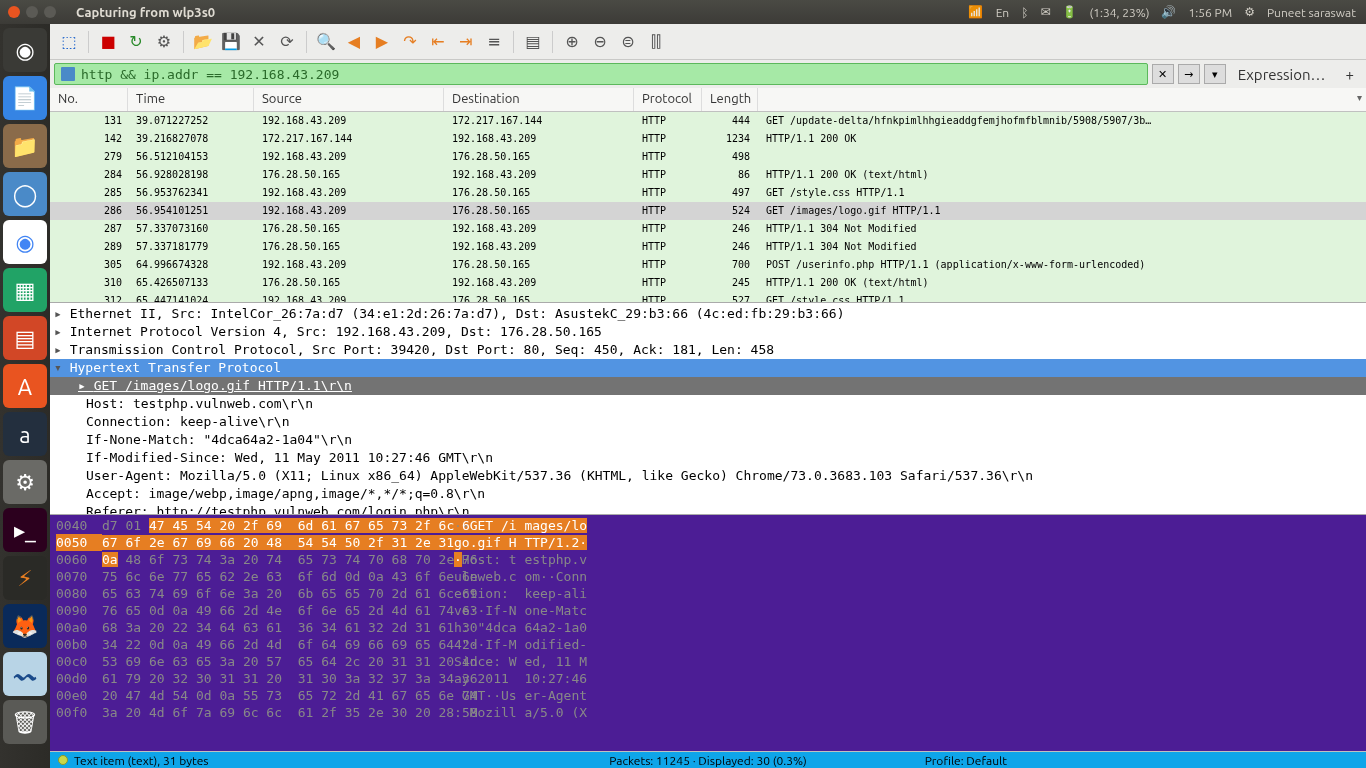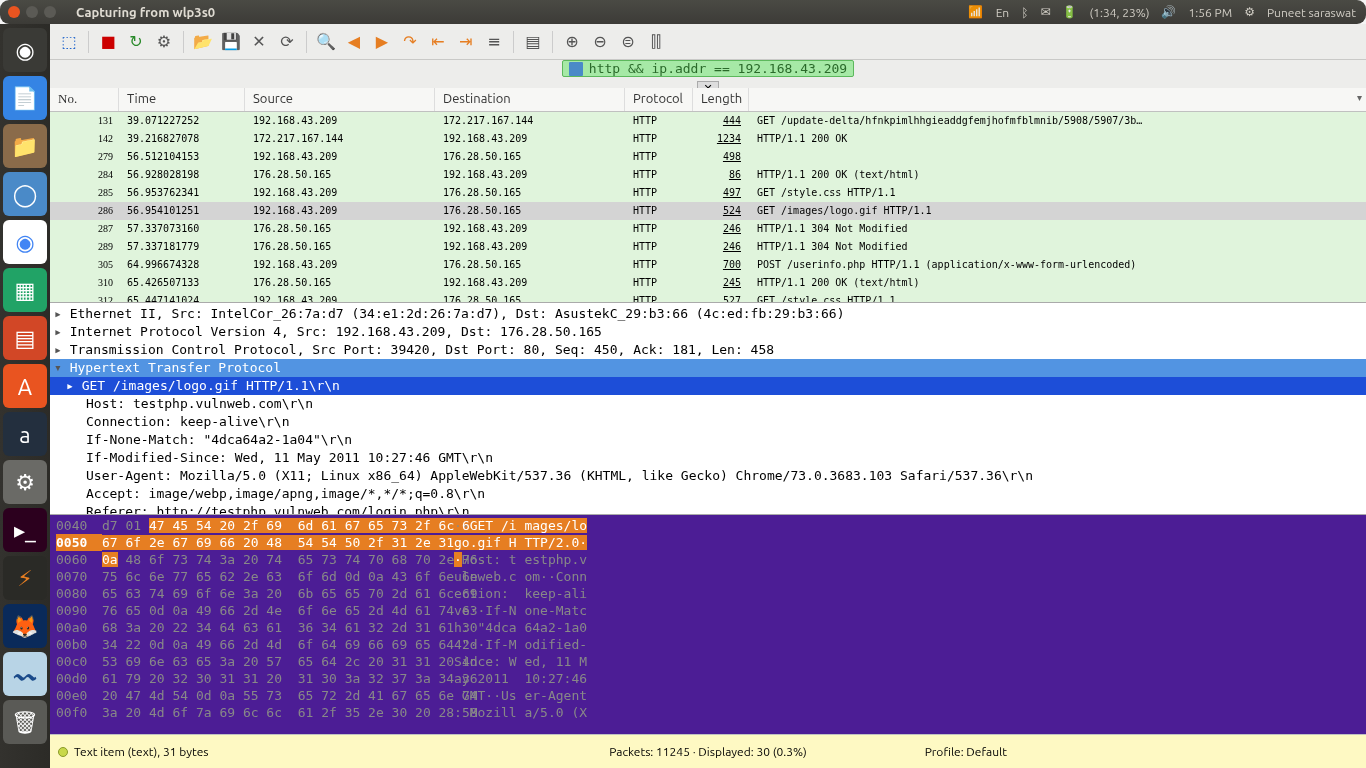--- a/index.html
+++ b/index.html
@@ -1,71 +1,71 @@
 <!DOCTYPE html>
 <html><head>
 <meta charset="utf-8">
 <style>
 * { margin: 0; padding: 0; box-sizing: border-box; }
 body { font-family: "Ubuntu", "DejaVu Sans", sans-serif; font-size: 13px; background: #f5f5f5; overflow: hidden; width: 1366px; height: 768px; }
-.titlebar { background: linear-gradient(to bottom, #4a4a44, #3c3b37); height: 24px; display: flex; align-items: center; color: #dfdbd2; font-size: 13px; font-weight: bold; border-radius: 9px; }
+.titlebar { background: linear-gradient(to bottom, #4a4a44, #3c3b37); height: 24px; display: flex; align-items: center; color: #dfdbd2; font-size: 13px; font-weight: bold; }
 .window-controls { display: flex; gap: 6px; padding: 0 8px; }
 .wc { width: 12px; height: 12px; border-radius: 50%; }
 .wc-close { background: #e95420; }
 .wc-min { background: #5b5a55; }
 .wc-max { background: #5b5a55; }
 .title-text { margin-left: 12px; }
 .sys-tray { margin-left: auto; display: flex; align-items: center; gap: 12px; padding-right: 10px; font-size: 12px; font-weight: normal; }
 .sys-tray span { opacity: 0.9; }
 .launcher { position: absolute; left: 0; top: 24px; width: 50px; height: 744px; background: linear-gradient(to right, #33322e, #2c2b27); display: flex; flex-direction: column; align-items: center; padding-top: 4px; gap: 2px; }
 .launcher-item { width: 44px; height: 44px; border-radius: 6px; margin-bottom: 2px; display: flex; align-items: center; justify-content: center; font-size: 22px; color: #fff; }
 .main { position: absolute; left: 50px; top: 24px; right: 0; bottom: 0; background: #f0f0ee; display: flex; flex-direction: column; }
 .toolbar { height: 36px; background: #ededeb; border-bottom: 1px solid #c9c9c7; display: flex; align-items: center; padding: 0 6px; gap: 2px; }
 .tb-btn { width: 26px; height: 26px; display: flex; align-items: center; justify-content: center; border-radius: 3px; font-size: 16px; color: #555; }
 .tb-btn.red { color: #cc0000; }
 .tb-btn.green { color: #2a8a2a; }
 .tb-btn.orange { color: #e67e22; }
 .tb-btn.blue { color: #2266cc; }
 .tb-sep { width: 1px; height: 22px; background: #ccc; margin: 0 4px; }
-.filter-bar { height: 28px; background: #ededeb; display: flex; align-items: center; padding: 0 4px; gap: 4px; flex-direction: column; }
+.filter-bar { height: 28px; background: #ededeb; display: flex; align-items: center; padding: 0 4px; gap: 4px; }
 .filter-input { flex: 1; height: 22px; background: #a6e9a6; border: 1px solid #5cb85c; border-radius: 2px; padding: 0 6px; font-family: "DejaVu Sans Mono", monospace; font-size: 13px; color: #2a6a2a; display: flex; align-items: center; }
 .filter-input .bookmark { width: 14px; height: 14px; background: #4a8ac8; margin-right: 6px; border-radius: 1px; }
 .filter-ctrl { width: 22px; height: 20px; background: #ddd; border: 1px solid #aaa; display: flex; align-items: center; justify-content: center; font-size: 11px; }
 .expr-btn { padding: 0 8px; font-size: 15px; color: #333; }
 .packet-header { height: 24px; background: #f7f7f5; border-bottom: 1px solid #c0c0c0; display: flex; font-size: 13px; color: #333; position: relative; }
 .col { padding: 3px 8px; border-right: 1px solid #ddd; overflow: hidden; white-space: nowrap; }
-.col-no { width: 69px; text-align: left; font-family: Liberation Serif, serif; }
+.col-no { width: 78px; text-align: left; }
 .col-time { width: 126px; }
 .col-src { width: 190px; }
 .col-dst { width: 190px; }
 .col-proto { width: 68px; }
 .col-len { width: 56px; text-align: right; }
 .col-info { flex: 1; }
 .packet-list { flex: 0 0 190px; overflow: hidden; font-family: "DejaVu Sans Mono", monospace; font-size: 10px; background: #e0f4dc; position: relative; }
 .pkt-row { display: flex; height: 18px; line-height: 18px; }
 .pkt-row.selected { background: #d4d4d4; }
 .pkt-row .col { border-right: none; padding: 0 8px; }
 .pkt-row .col-no { text-align: right; padding-right: 6px; }
-.pkt-row .col-len { text-align: right; text-decoration: underline; }
+.pkt-row .col-len { text-align: right; }
 .details-pane { flex: 0 0 212px; background: #fff; border-top: 1px solid #aaa; overflow: hidden; font-family: "DejaVu Sans Mono", monospace; font-size: 13px; line-height: 18px; padding: 2px 0; }
 .det-row { white-space: pre; padding-left: 4px; }
 .det-row.expandable::before { content: "▸ "; color: #555; }
 .det-row.expanded::before { content: "▾ "; color: #555; }
 .det-row.sel-proto { background: #5294e2; color: #fff; }
-.det-row.sel-req { background: #1d4ed8; color: #fff; padding-left: 16px; }
+.det-row.sel-req { background: #737373; color: #fff; padding-left: 28px; text-decoration: underline; }
 .det-row.sel-req::before { content: "▸ "; color: #fff; }
 .det-sub { padding-left: 36px; white-space: pre; }
 .hex-pane { flex: 1; background: #4c1d95; border-top: 1px solid #aaa; overflow: hidden; font-family: "DejaVu Sans Mono", monospace; font-size: 13px; line-height: 17px; padding: 2px 6px; color: #888; }
 .hex-row { display: flex; white-space: pre; }
 .hex-offset { width: 46px; color: #888; }
 .hex-bytes { width: 340px; }
 .hex-ascii { margin-left: 12px; }
 .hex-bytes .hl, .hex-ascii .hl { background: #e67e22; color: #fff; }
-.hex-offset.hl { background: #e67e22; color: #fff; font-weight: bold; }
-.statusbar { height: 34px; background: #fef9c3; border-top: 1px solid #c0c0c0; display: flex; align-items: center; font-size: 12px; padding: 0 8px; }
+.hex-offset.hl { background: #e67e22; color: #fff; }
+.statusbar { height: 17px; background: #0ea5e9; border-top: 1px solid #c0c0c0; display: flex; align-items: center; font-size: 12px; padding: 0 8px; }
 .status-left { flex: 1; display: flex; align-items: center; gap: 6px; }
 .status-dot { width: 10px; height: 10px; border-radius: 50%; background: #c8d84a; border: 1px solid #8a9a2a; }
 .status-mid { flex: 1; text-align: center; }
 .status-right { flex: 1; text-align: left; }
 </style>
 </head>
 <body>
 
 <div class="titlebar">
   <div class="window-controls">
@@ -270,21 +270,21 @@
         <div class="det-sub">If-None-Match: "4dca64a2-1a04"\r\n</div>
         <div class="det-sub">If-Modified-Since: Wed, 11 May 2011 10:27:46 GMT\r\n</div>
         <div class="det-sub">User-Agent: Mozilla/5.0 (X11; Linux x86_64) AppleWebKit/537.36 (KHTML, like Gecko) Chrome/73.0.3683.103 Safari/537.36\r\n</div>
         <div class="det-sub">Accept: image/webp,image/apng,image/*,*/*;q=0.8\r\n</div>
         <div class="det-sub">Referer: http://testphp.vulnweb.com/login.php\r\n</div>
       </div>
   </div>
 
   <div class="hex-pane" id="hex-pane">
       <div class="hex-row"><span class="hex-offset">0040</span><span class="hex-bytes">d7 01 <span class="hl">47 45 54 20 2f 69  6d 61 67 65 73 2f 6c 6f</span></span><span class="hex-ascii">··<span class="hl">GET /i mages/lo</span></span></div>
-      <div class="hex-row"><span class="hex-offset hl">0050</span><span class="hex-bytes"><span class="hl">67 6f 2e 67 69 66 20 48  54 54 50 2f 31 2e 31 0d</span></span><span class="hex-ascii"><span class="hl">go.gif H TTP/2.0·</span></span></div>
+      <div class="hex-row"><span class="hex-offset hl">0050</span><span class="hex-bytes"><span class="hl">67 6f 2e 67 69 66 20 48  54 54 50 2f 31 2e 31 0d</span></span><span class="hex-ascii"><span class="hl">go.gif H TTP/1.2·</span></span></div>
       <div class="hex-row"><span class="hex-offset">0060</span><span class="hex-bytes"><span class="hl">0a</span> 48 6f 73 74 3a 20 74  65 73 74 70 68 70 2e 76</span><span class="hex-ascii"><span class="hl">·</span>Host: t estphp.v</span></div>
       <div class="hex-row"><span class="hex-offset">0070</span><span class="hex-bytes">75 6c 6e 77 65 62 2e 63  6f 6d 0d 0a 43 6f 6e 6e</span><span class="hex-ascii">ulnweb.c om··Conn</span></div>
       <div class="hex-row"><span class="hex-offset">0080</span><span class="hex-bytes">65 63 74 69 6f 6e 3a 20  6b 65 65 70 2d 61 6c 69</span><span class="hex-ascii">ection:  keep-ali</span></div>
       <div class="hex-row"><span class="hex-offset">0090</span><span class="hex-bytes">76 65 0d 0a 49 66 2d 4e  6f 6e 65 2d 4d 61 74 63</span><span class="hex-ascii">ve··If-N one-Matc</span></div>
       <div class="hex-row"><span class="hex-offset">00a0</span><span class="hex-bytes">68 3a 20 22 34 64 63 61  36 34 61 32 2d 31 61 30</span><span class="hex-ascii">h: "4dca 64a2-1a0</span></div>
       <div class="hex-row"><span class="hex-offset">00b0</span><span class="hex-bytes">34 22 0d 0a 49 66 2d 4d  6f 64 69 66 69 65 64 2d</span><span class="hex-ascii">4"··If-M odified-</span></div>
       <div class="hex-row"><span class="hex-offset">00c0</span><span class="hex-bytes">53 69 6e 63 65 3a 20 57  65 64 2c 20 31 31 20 4d</span><span class="hex-ascii">Since: W ed, 11 M</span></div>
       <div class="hex-row"><span class="hex-offset">00d0</span><span class="hex-bytes">61 79 20 32 30 31 31 20  31 30 3a 32 37 3a 34 36</span><span class="hex-ascii">ay 2011  10:27:46</span></div>
       <div class="hex-row"><span class="hex-offset">00e0</span><span class="hex-bytes">20 47 4d 54 0d 0a 55 73  65 72 2d 41 67 65 6e 74</span><span class="hex-ascii"> GMT··Us er-Agent</span></div>
       <div class="hex-row"><span class="hex-offset">00f0</span><span class="hex-bytes">3a 20 4d 6f 7a 69 6c 6c  61 2f 35 2e 30 20 28 58</span><span class="hex-ascii">: Mozill a/5.0 (X</span></div>

